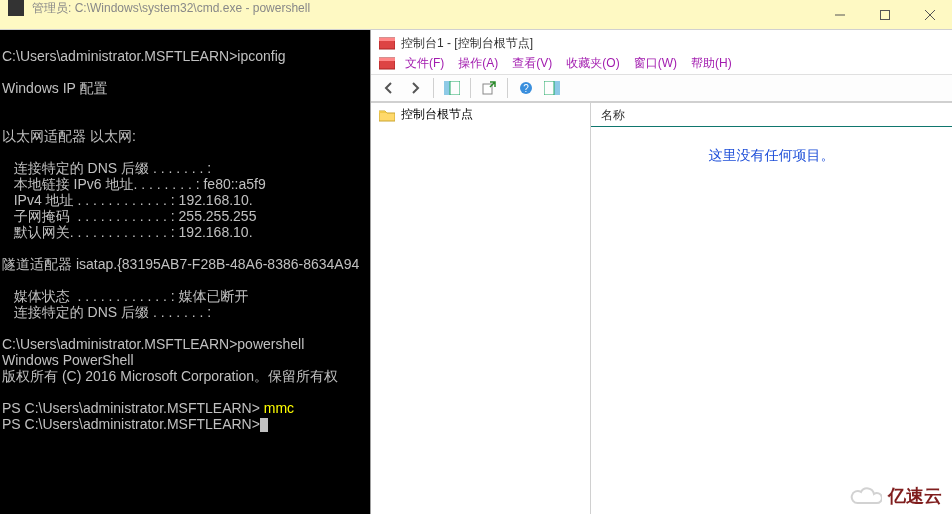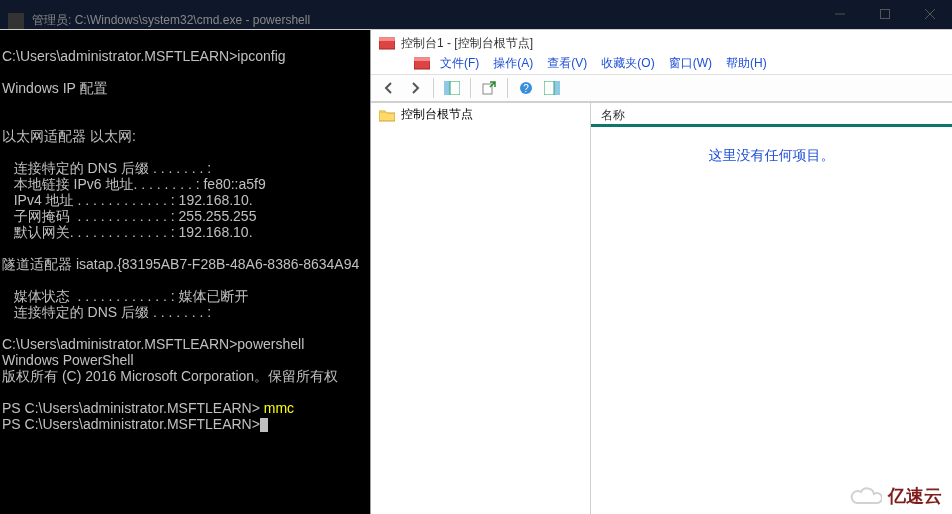--- a/index.html
+++ b/index.html
@@ -1,51 +1,51 @@
 <!DOCTYPE html>
 <html><head>
 <meta charset="utf-8">
 <style>
   * { margin: 0; padding: 0; box-sizing: border-box; font-family: "Microsoft YaHei", "SimSun", sans-serif; }
   body { width: 952px; height: 514px; overflow: hidden; background: #fff; position: relative; }
   .app { display: flex; flex-direction: column; height: 100%; }
 
   
-  .titlebar { height: 30px; background: #0f172a; border-bottom: 1px solid #d0d0d0; display: flex; align-items: flex-end; font-size: 12px; color: #888; }
+  .titlebar { height: 30px; background: #fef9c3; border-bottom: 1px solid #d0d0d0; display: flex; align-items: flex-start; font-size: 12px; color: #888; }
   .titlebar .icon { width: 16px; height: 16px; margin: 0 8px; background: #333; }
   .titlebar .title { flex: 1; }
   .titlebar .win-controls { display: flex; }
   .titlebar .win-btn { width: 45px; height: 30px; display: flex; align-items: center; justify-content: center; font-size: 12px; color: #555; cursor: pointer; }
 
   
   .main { flex: 1; display: flex; }
 
   
   .console { width: 370px; background: #000; color: #c0c0c0; font-family: "NSimSun","SimSun",Consolas,monospace; font-size: 14px; line-height: 16px; padding: 2px 0 0 2px; white-space: pre; letter-spacing: 0; overflow: hidden; }
   .console .line { white-space: pre; }
   .console .ps-cmd { color: #ffff00; }
   .console .cursor { display:inline-block; width:8px; height:14px; background:#c0c0c0; vertical-align:text-bottom; }
 
   
   .mmc { flex: 1; background: #fff; display: flex; flex-direction: column; border-left: 1px solid #a0a0a0; }
   .mmc-titlebar { height: 22px; padding: 4px 8px 0 8px; display: flex; align-items: center; font-size: 12px; color: #333; }
   .mmc-titlebar .mmc-icon { width: 16px; height: 14px; margin-right: 6px; }
-  .mmc-menubar { height: 22px; padding: 2px 8px; display: flex; align-items: center; gap: 2px; font-size: 12px; color: #1d4ed8; margin-left: 35px; }
+  .mmc-menubar { height: 22px; padding: 2px 8px; display: flex; align-items: center; gap: 2px; font-size: 12px; color: #a21caf; }
   .mmc-menubar .mitem { padding: 2px 6px; cursor: pointer; display:flex; align-items:center; gap:4px;}
   .mmc-menubar .mmc-icon2 { width: 16px; height: 14px; margin-right: 2px; }
   .mmc-toolbar { height: 28px; border-top: 1px solid #e0e0e0; border-bottom: 1px solid #d0d0d0; display: flex; align-items: center; padding: 0 6px; gap: 2px; background: #fdfdfd; }
   .tbtn { width: 24px; height: 22px; display: flex; align-items: center; justify-content: center; border: 1px solid transparent; cursor: pointer; }
   .tsep { width: 1px; height: 20px; background: #d0d0d0; margin: 0 4px; }
 
   .mmc-body { flex: 1; display: flex; border-top: 1px solid #d0d0d0; }
   .tree-pane { width: 220px; border-right: 1px solid #d0d0d0; background: #fff; }
   .tree-item { padding: 3px 8px; font-size: 12px; display: flex; align-items: center; gap: 6px; background: #fff; }
   .folder-ic { width: 16px; height: 14px; }
   .detail-pane { flex: 1; display: flex; flex-direction: column; }
-  .detail-header { height: 24px; border-bottom: 3px solid #0f766e; font-size: 12px; padding: 4px 10px; color: #333; }
+  .detail-header { height: 24px; border-bottom: 1px solid #0f766e; font-size: 12px; padding: 4px 10px; color: #333; }
   .detail-empty { flex:1; display:flex; align-items:flex-start; justify-content:center; font-size:14px; color:#1d4ed8; padding-top: 20px; }
 
   
   .watermark { position: absolute; right: 10px; bottom: 6px; display:flex; align-items:center; gap:6px; color:#7f1d1d; font-size: 18px; font-weight: bold; }
   .watermark svg { opacity: 0.6; }
 </style>
 </head>
 <body>
 
 <div class="app">

